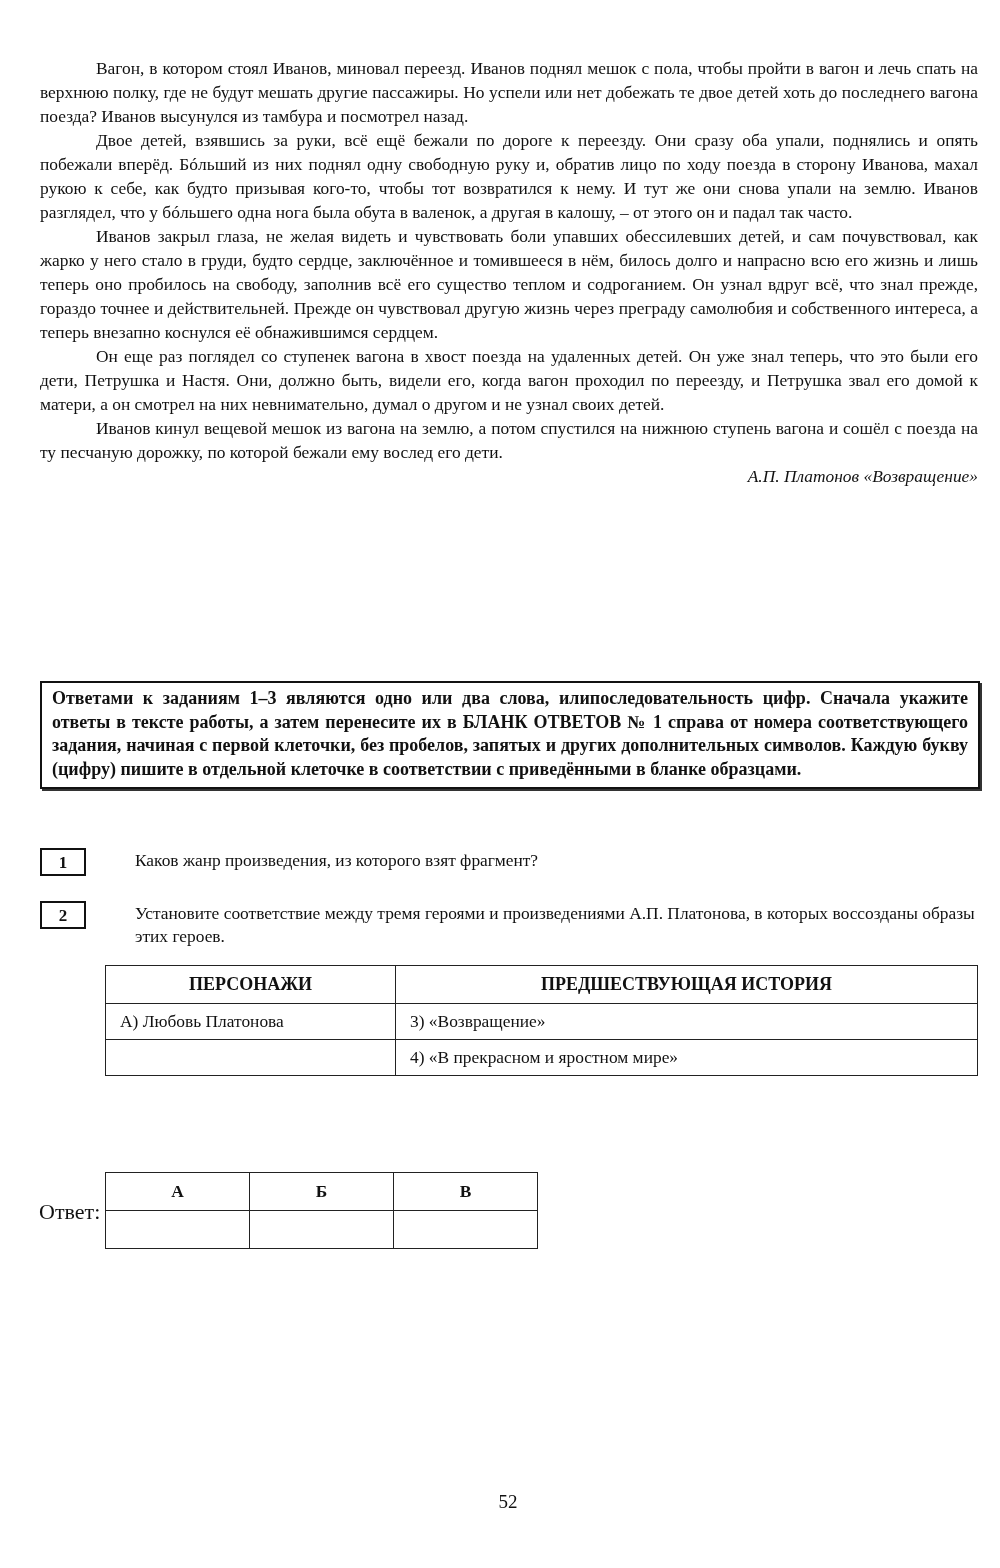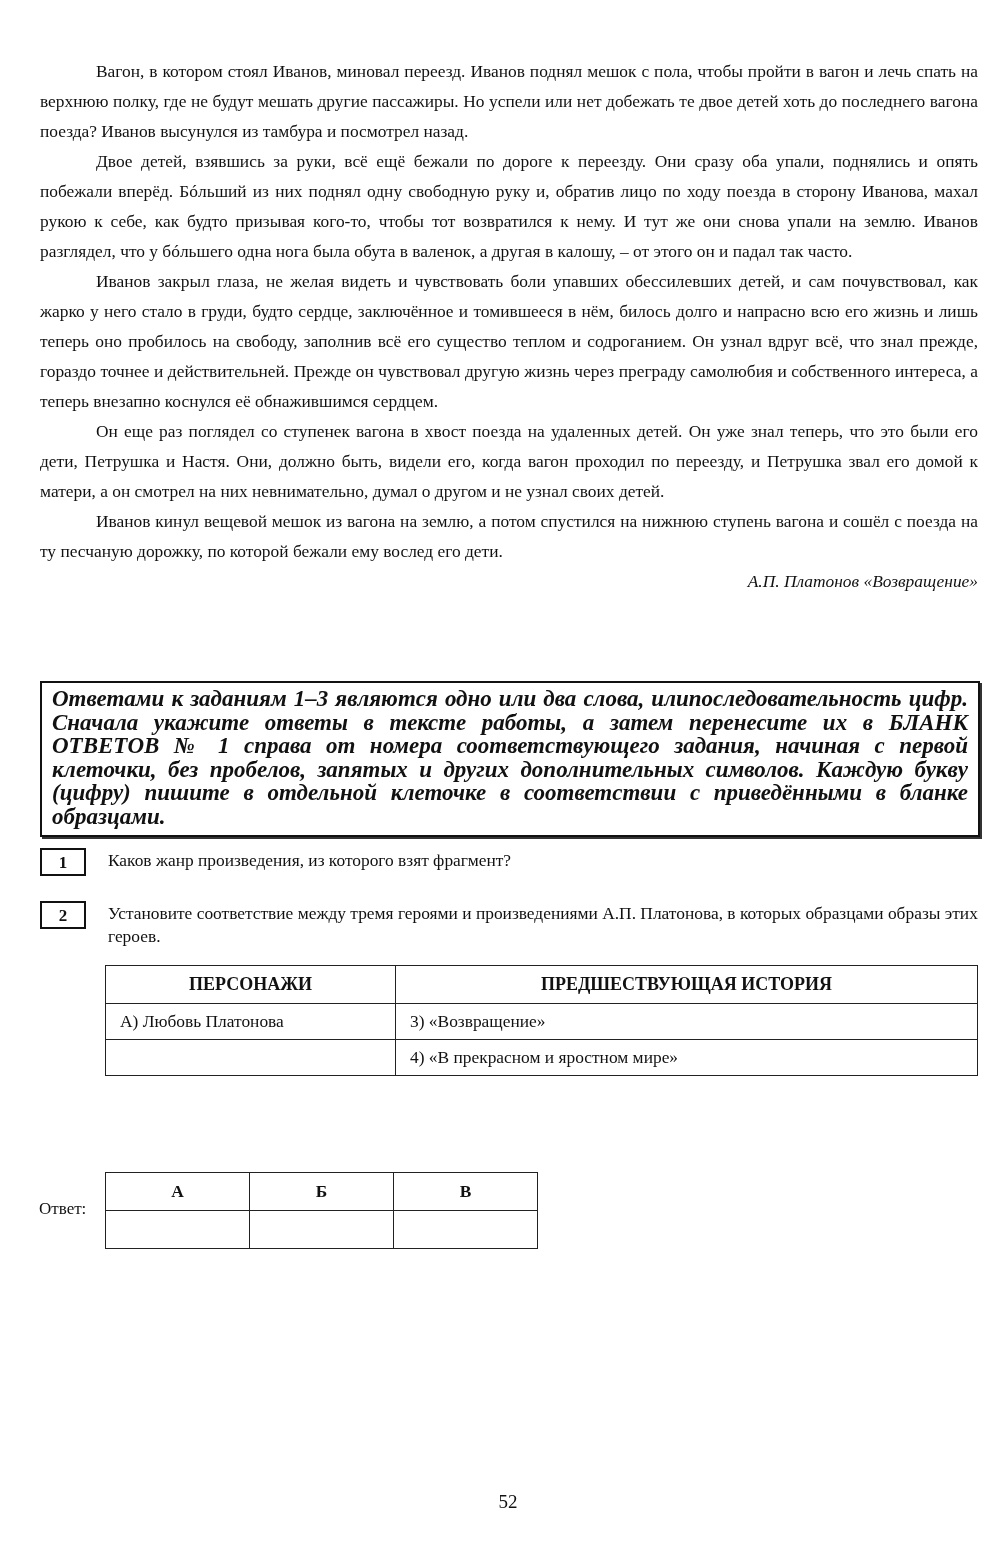--- a/index.html
+++ b/index.html
@@ -3,62 +3,62 @@
 <meta charset="utf-8">
 <style>
   html, body { margin: 0; padding: 0; background: #ffffff; }
   body {
     width: 1000px; height: 1568px; position: relative; overflow: hidden;
     font-family: "Liberation Serif", "DejaVu Serif", serif;
     color: #111111;
   }
   .passage {
     position: absolute; left: 40px; top: 56px; width: 938px;
-    font-size: 17.4px; line-height: 30px; text-align: justify;
+    font-size: 17.4px; line-height: 24px; text-align: justify;
   }
   .passage p { margin: 0; text-indent: 56px; }
   .attribution {
     text-align: right; font-style: italic; margin: 0; text-indent: 0 !important;
   }
   .instruction-box {
     position: absolute; left: 40px; top: 681px; width: 916px;
     border: 2px solid #111; box-shadow: 2px 2px 0 #333;
     padding: 4px 10px 6px 10px;
-    font-size: 23px; line-height: 23.6px; font-weight: bold; font-style: italic;
+    font-size: 18px; line-height: 23.6px; font-weight: bold; 
     text-align: justify;
   }
   .task {
     position: absolute; left: 40px; width: 940px;
     font-size: 17.4px; line-height: 23.2px;
   }
   .task-num {
     position: absolute; left: 0; top: 0; width: 46px; height: 28px;
     border: 2px solid #111; box-sizing: border-box;
     text-align: center; font-weight: bold; font-size: 17px; line-height: 25px;
   }
-  .task-text { margin-left: 68px; padding-top: 1px; }
+  .task-text { margin-left: 95px; padding-top: 1px; }
   table.match {
     position: absolute; left: 105px; top: 965px; width: 873px;
     border-collapse: collapse; font-size: 17.4px;
   }
   table.match td, table.match th {
     border: 1.5px solid #222; height: 35px; padding: 0 14px; text-align: left;
     font-weight: normal;
   }
   table.match th { text-align: center; font-weight: bold; font-size: 18px; height: 37px; }
   table.match col.c1 { width: 290px; }
   table.answer {
     position: absolute; left: 105px; top: 1172px; border-collapse: collapse;
     font-size: 17.4px;
   }
   table.answer td {
     border: 1.5px solid #222; width: 141px; height: 35px; text-align: center;
   }
   table.answer tr.head td { font-weight: bold; }
-  .answer-label { position: absolute; left: 39px; top: 1199px; font-size: 17px; }
+  .answer-label { position: absolute; left: 39px; top: 1199px; font-size: 22px; }
   .page-number { position: absolute; left: 0; width: 1016px; top: 1491px; text-align: center; font-size: 19px; }
 </style>
 </head>
 <body>
 
 <div class="passage">
   <p>Вагон, в котором стоял Иванов, миновал переезд. Иванов поднял мешок с пола, чтобы пройти в вагон и лечь спать на верхнюю полку, где не будут мешать другие пассажиры. Но успели или нет добежать те двое детей хоть до последнего вагона поезда? Иванов высунулся из тамбура и посмотрел назад.</p>
   <p>Двое детей, взявшись за руки, всё ещё бежали по дороге к переезду. Они сразу оба упали, поднялись и опять побежали вперёд. Бóльший из них поднял одну свободную руку и, обратив лицо по ходу поезда в сторону Иванова, махал рукою к себе, как будто призывая кого-то, чтобы тот возвратился к нему. И тут же они снова упали на землю. Иванов разглядел, что у бóльшего одна нога была обута в валенок, а другая в калошу, – от этого он и падал так часто.</p>
   <p>Иванов закрыл глаза, не желая видеть и чувствовать боли упавших обессилевших детей, и сам почувствовал, как жарко у него стало в груди, будто сердце, заключённое и томившееся в нём, билось долго и напрасно всю его жизнь и лишь теперь оно пробилось на свободу, заполнив всё его существо теплом и содроганием. Он узнал вдруг всё, что знал прежде, гораздо точнее и действительней. Прежде он чувствовал другую жизнь через преграду самолюбия и собственного интереса, а теперь внезапно коснулся её обнажившимся сердцем.</p>
   <p>Он еще раз поглядел со ступенек вагона в хвост поезда на удаленных детей. Он уже знал теперь, что это были его дети, Петрушка и Настя. Они, должно быть, видели его, когда вагон проходил по переезду, и Петрушка звал его домой к матери, а он смотрел на них невнимательно, думал о другом и не узнал своих детей.</p>
@@ -68,21 +68,21 @@
 
 <div class="instruction-box">Ответами к заданиям 1–3 являются одно или два слова, илипоследовательность цифр. Сначала укажите ответы в тексте работы, а затем перенесите их в БЛАНК ОТВЕТОВ № 1 справа от номера соответствующего задания, начиная с первой клеточки, без пробелов, запятых и других дополнительных символов. Каждую букву (цифру) пишите в отдельной клеточке в соответствии с приведёнными в бланке образцами.</div>
 
 <div class="task" style="top:848px;">
   <div class="task-num">1</div>
   <div class="task-text">Каков жанр произведения, из которого взят фрагмент?</div>
 </div>
 
 <div class="task" style="top:901px;">
   <div class="task-num">2</div>
-  <div class="task-text">Установите соответствие между тремя героями и произведениями А.П. Платонова, в которых образцами образы этих героев.</div>
+  <div class="task-text">Установите соответствие между тремя героями и произведениями А.П. Платонова, в которых воссозданы образы этих героев.</div>
 </div>
 
 <table class="match">
   <colgroup>
       <col class="c1">
       <col>
     </colgroup>
   <tbody>
       <tr>
     <th>ПЕРСОНАЖИ</th>

